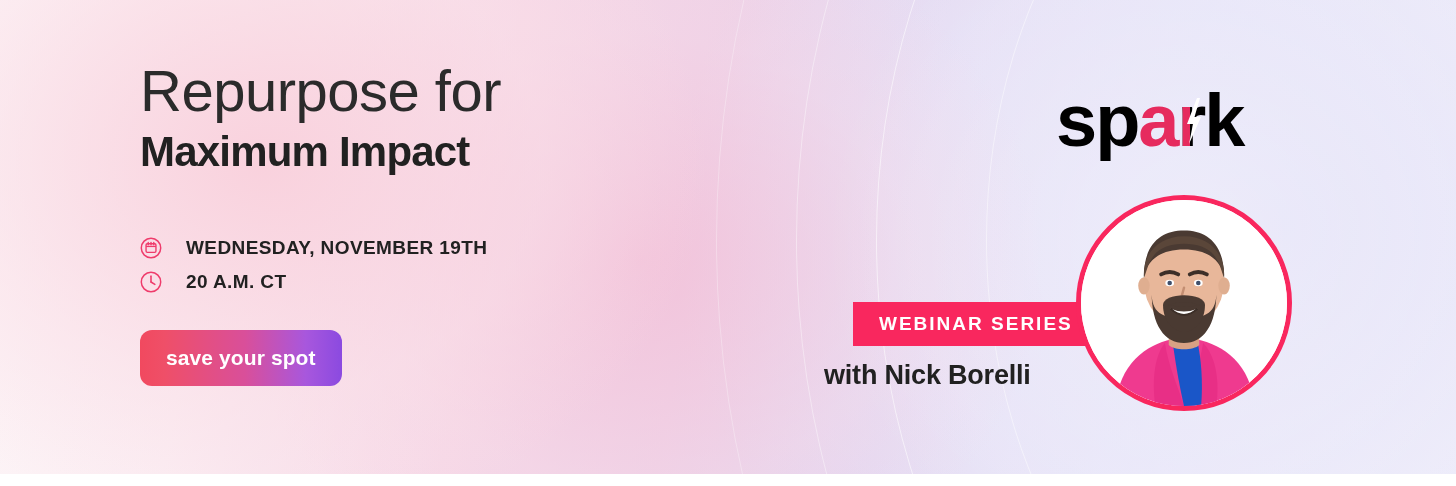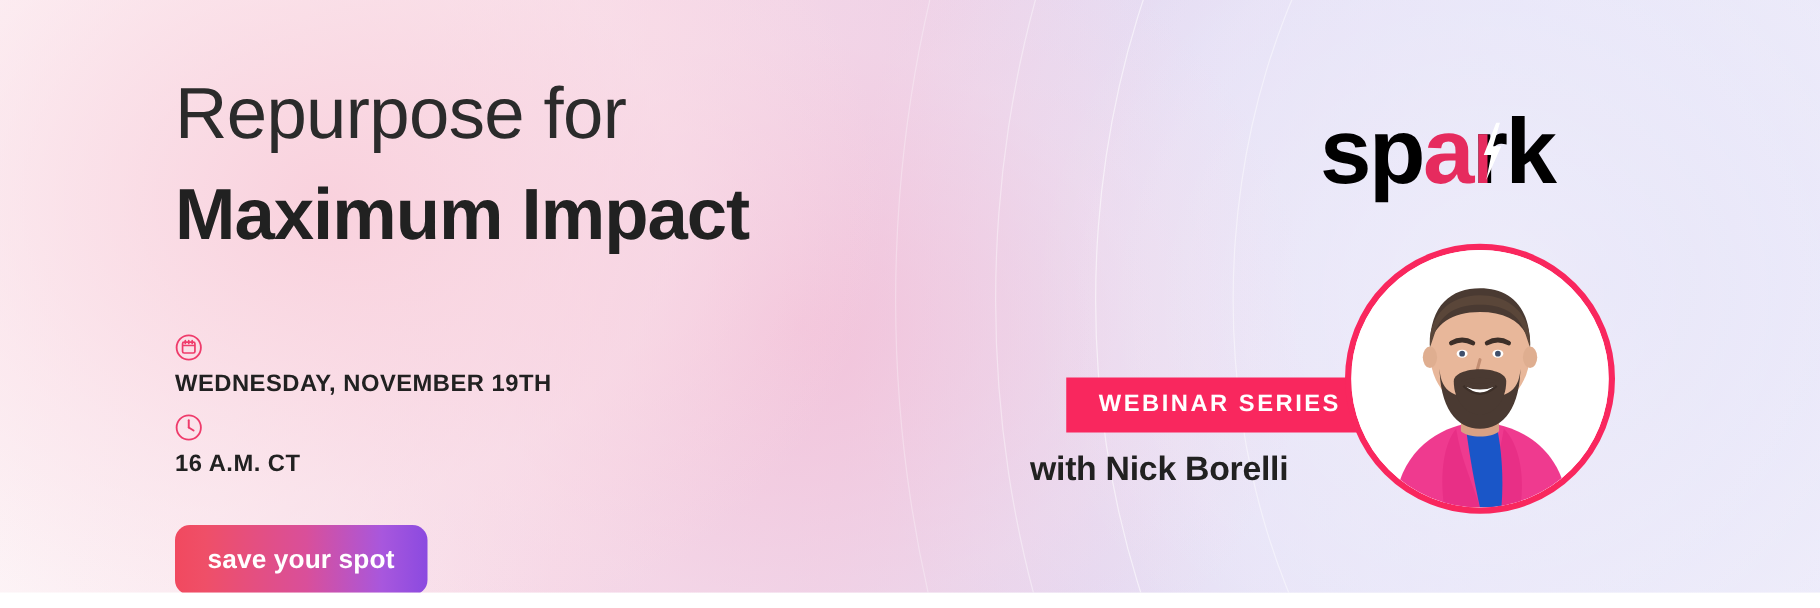--- a/index.html
+++ b/index.html
@@ -43,35 +43,34 @@
   .left { position:absolute; left:140px; top:62px; }
 
   .headline-1 {
     font-size:58px;
     font-weight:400;
     color:#2b2b2b;
     letter-spacing:-0.5px;
     line-height:1.0;
   }
   .headline-2 {
-    font-size:58px;
+    font-size:42px;
     font-weight:700;
     color:#212121;
     letter-spacing:-0.8px;
     line-height:1.12;
-    margin-top:20px;
+    margin-top:8px;
   }
 
   .meta { margin-top:62px; }
   .meta-row {
     display:flex;
     align-items:flex-start;
-    gap:8px;
+    gap:24px;
     margin-bottom:12px;
-    flex-direction:column;
   }
   .meta-icon { width:22px; height:22px; flex:0 0 22px; display:block; }
   .meta-text {
     font-size:19px;
     font-weight:700;
     color:#212121;
     letter-spacing:0.4px;
   }
 
   .cta {
@@ -200,21 +199,21 @@
         </svg>
         <div class="meta-text">WEDNESDAY, NOVEMBER 19TH</div>
       </div>
 
       <div class="meta-row">
         <svg class="meta-icon" viewBox="0 0 24 24">
           <circle cx="12" cy="12" r="10.6" fill="none" stroke="#ef3b6b" stroke-width="1.6"></circle>
           <line x1="12" y1="5.6" x2="12" y2="12" stroke="#ef3b6b" stroke-width="1.7" stroke-linecap="round"></line>
           <line x1="12" y1="12" x2="16.2" y2="14.6" stroke="#ef3b6b" stroke-width="1.7" stroke-linecap="round"></line>
         </svg>
-        <div class="meta-text">16 A.M. CT</div>
+        <div class="meta-text">20 A.M. CT</div>
       </div>
 
     </div>
 
     <button class="cta">save your spot</button>
 
   </div>
 
   <div class="logo">
     <span>sp</span><span class="pink">a</span><span class="rwrap"><span>r</span><span class="rpink">r</span><svg class="bolt" viewBox="0 0 20 46">

